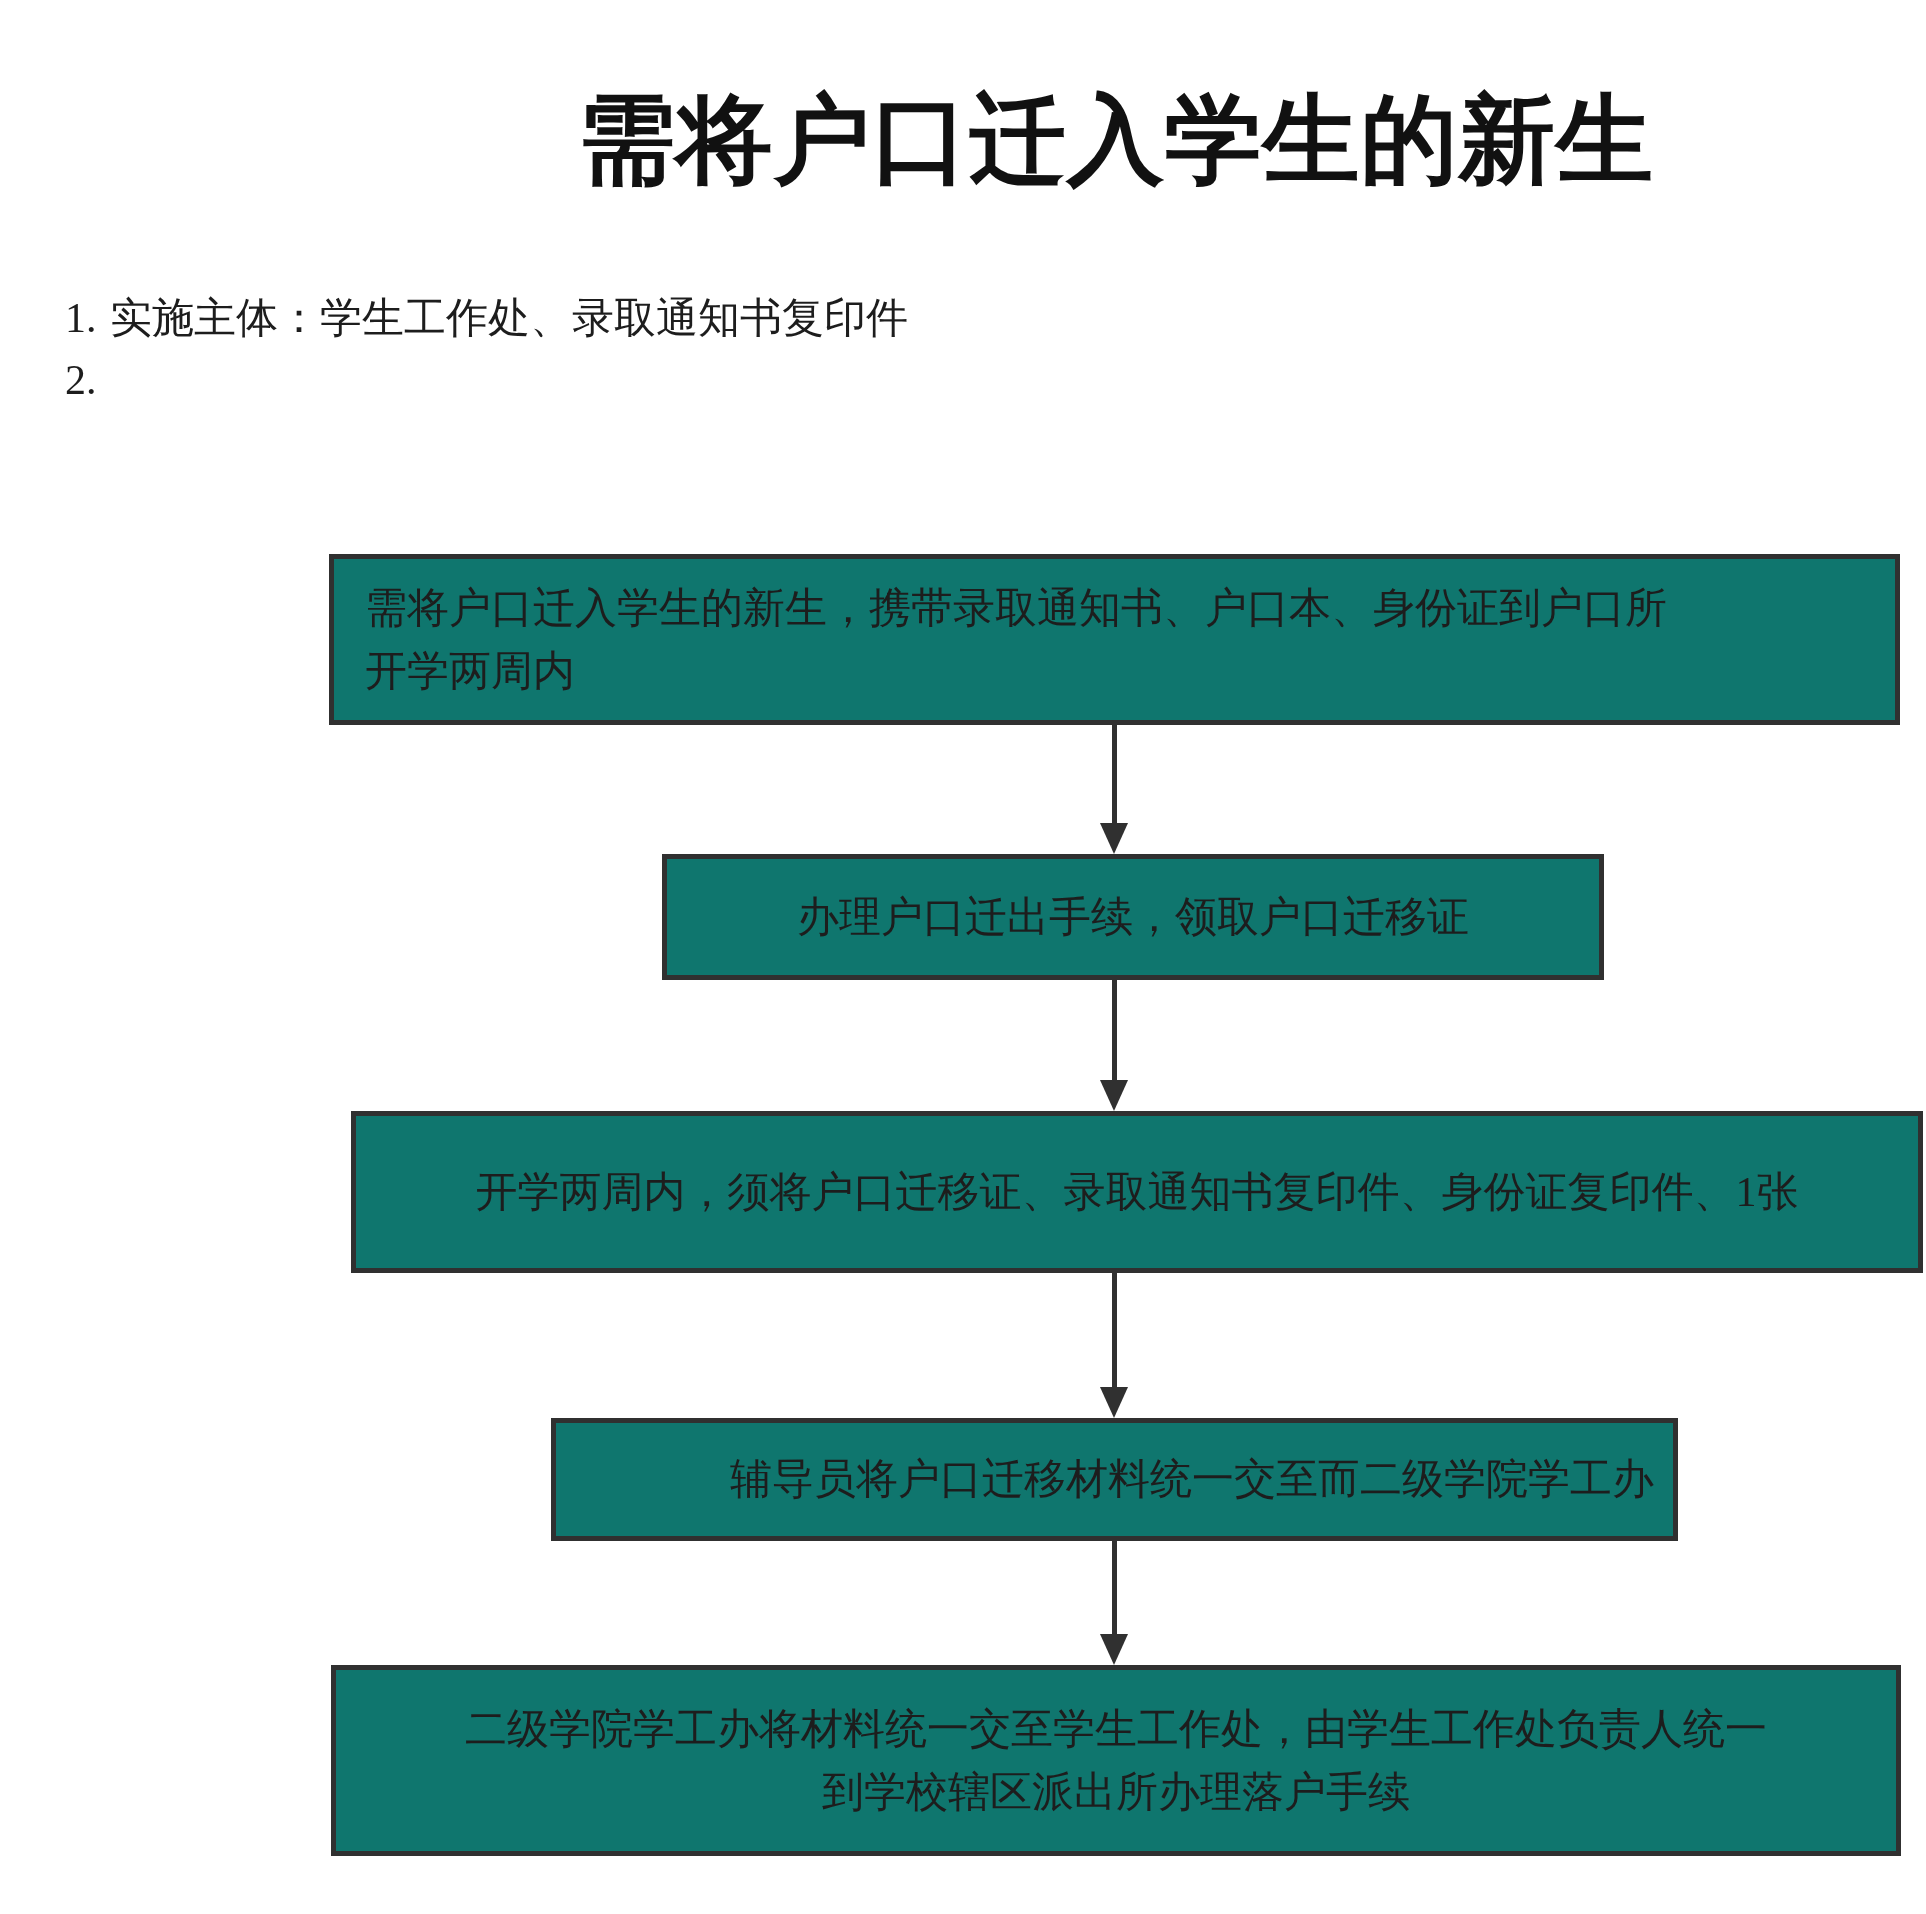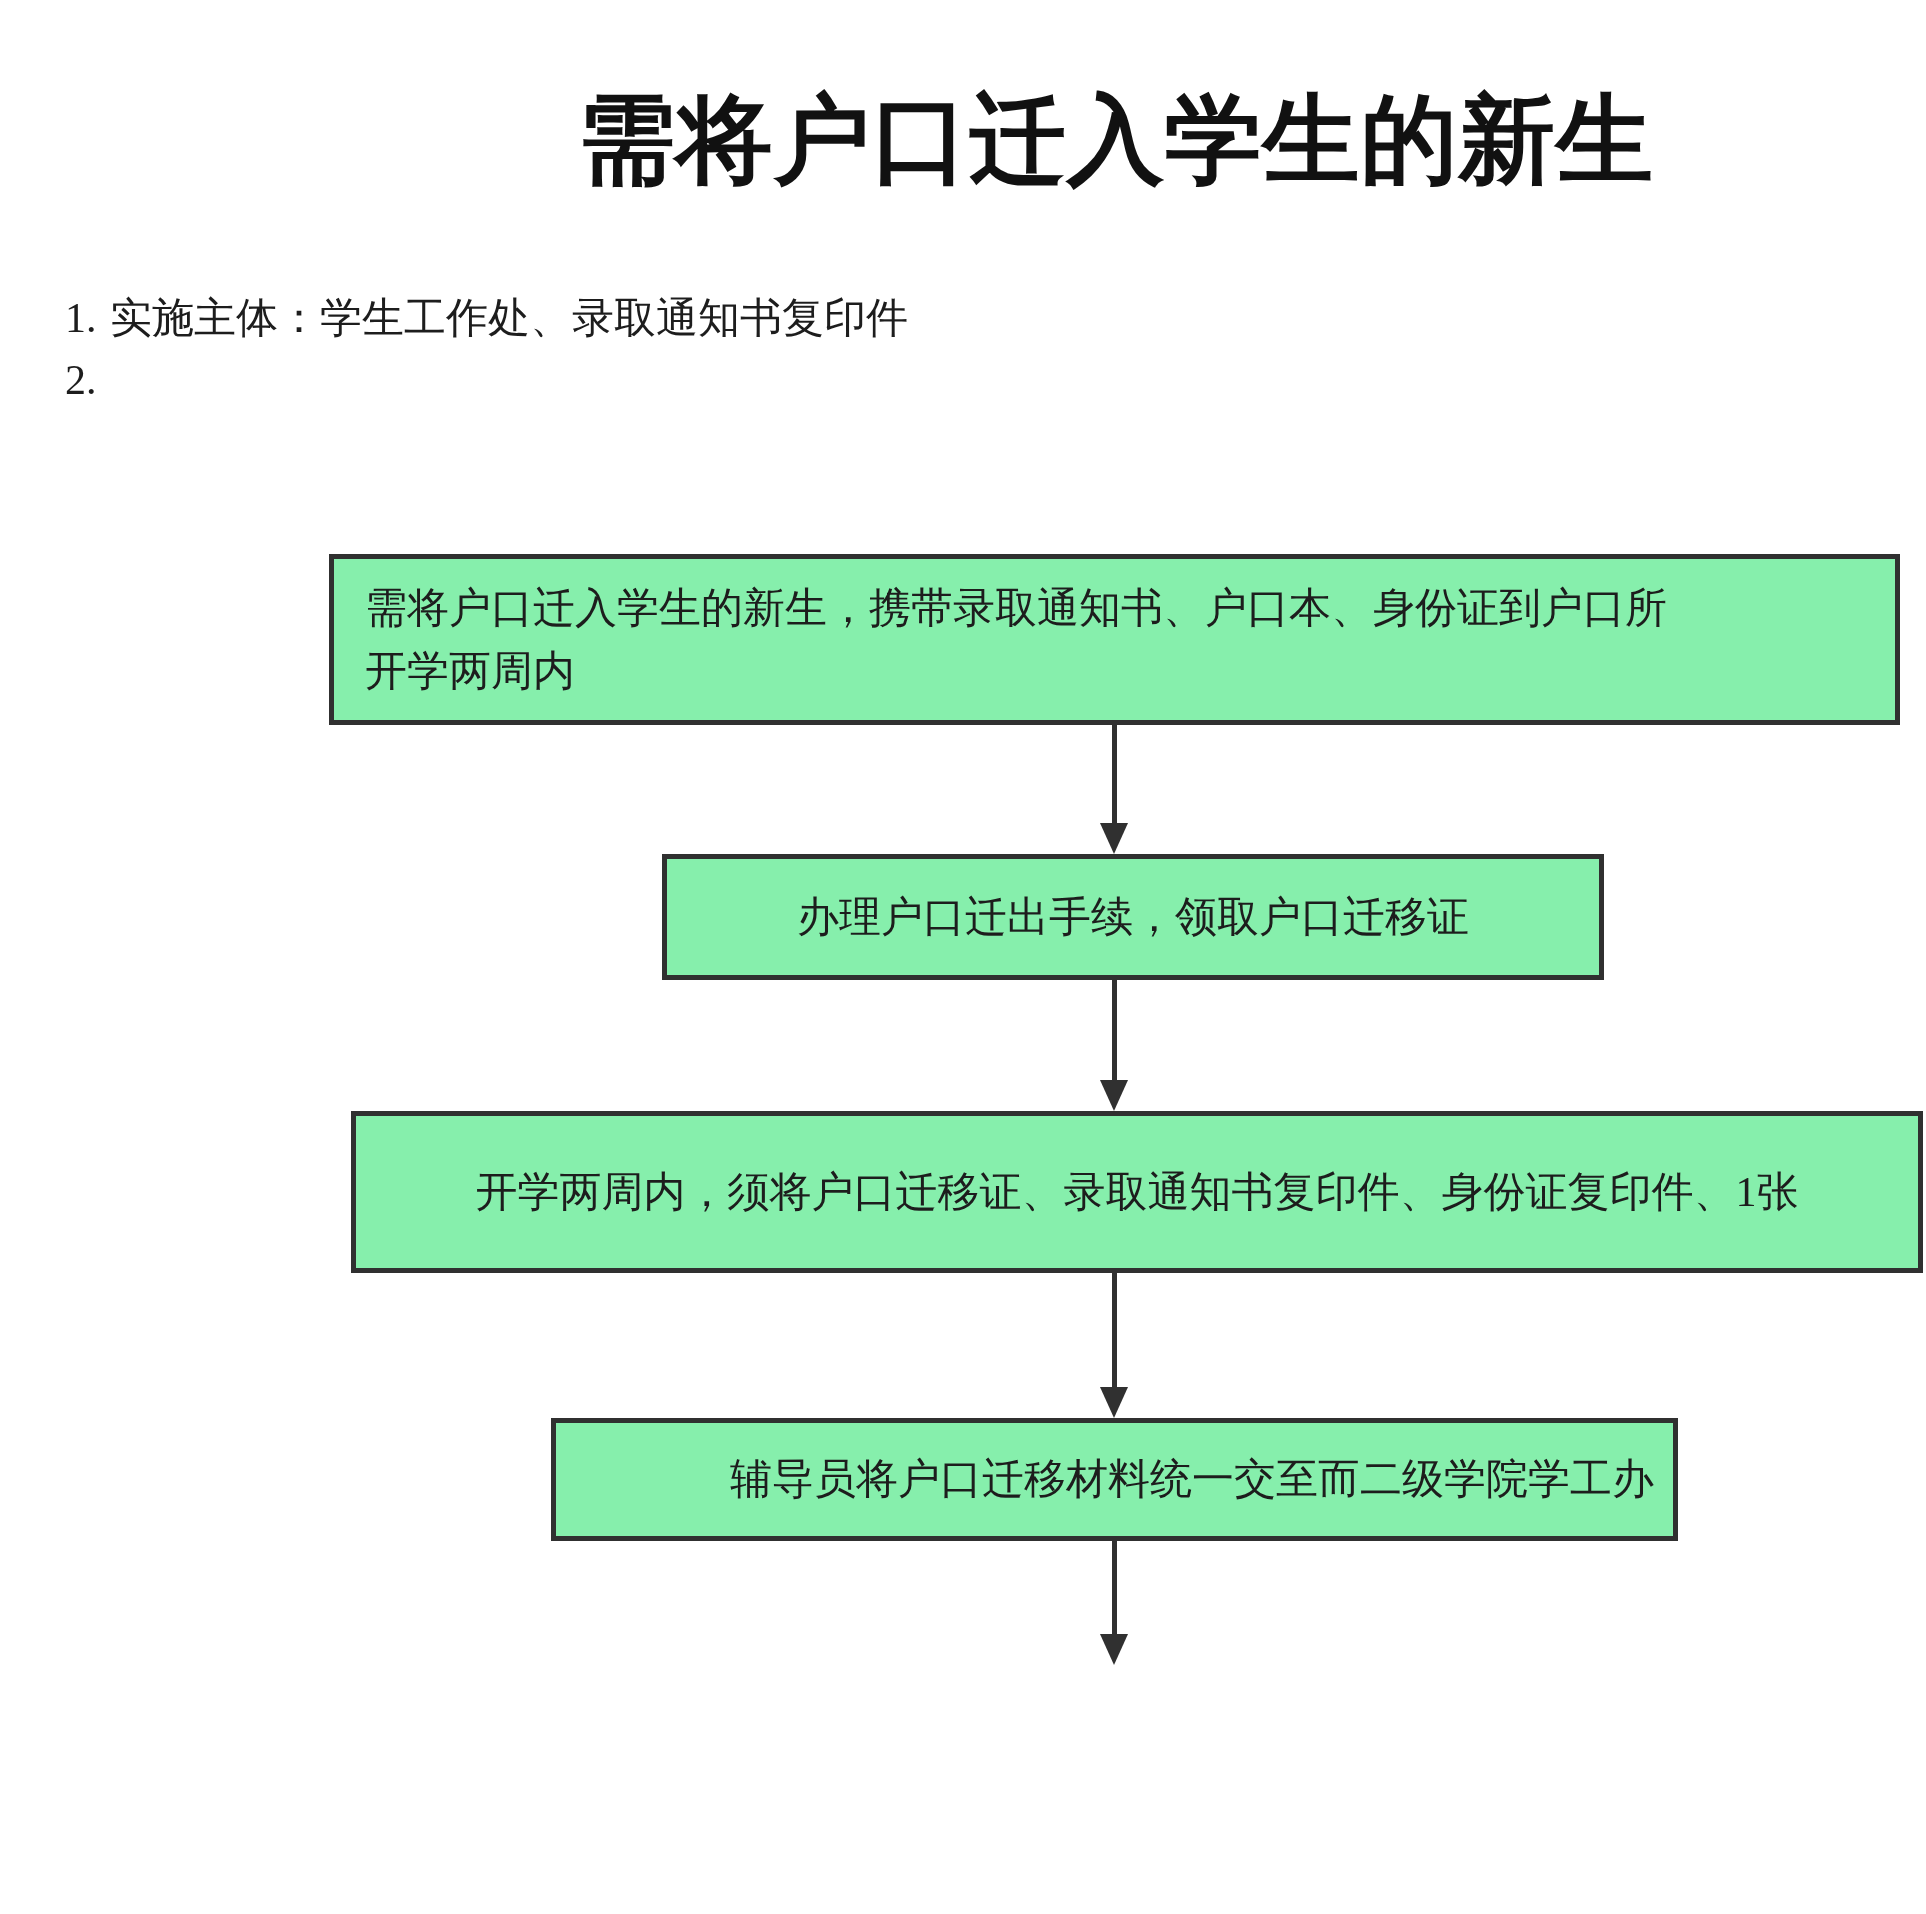--- a/index.html
+++ b/index.html
@@ -39,21 +39,21 @@
     display: flex;
     white-space: nowrap;
   }
   .note-num {
     margin-right: 13.5px;
   }
   .flow-box {
     position: absolute;
     box-sizing: border-box;
     border: 5px solid #303030;
-    background: #86efac;
+    background: #0f766e;
     display: flex;
     flex-direction: column;
     justify-content: center;
     font-size: 42px;
     line-height: 63px;
   }
   .box-line { white-space: nowrap; }
   .align-left   { align-items: flex-start; padding: 0 19px 0 31px; text-align: left; }
   .align-center { align-items: center;     padding: 0 19px;        text-align: center; }
   .box1 { left: 329px;  top: 554px; width: 1571px; height: 171px; }
@@ -133,15 +133,19 @@
 
   <div class="flow-box box4 align-center">
     <div class="box-line">辅导员将户口迁移材料统一交至而二级学院学工办</div>
   </div>
 
   <div class="flow-arrow arrow4">
     <div class="arrow-shaft"></div>
     <div class="arrow-head"></div>
   </div>
 
+  <div class="flow-box box5 align-center">
+    <div class="box-line">二级学院学工办将材料统一交至学生工作处，由学生工作处负责人统一</div>
+    <div class="box-line">到学校辖区派出所办理落户手续</div>
+  </div>
 
 </div>
 
 
 </body></html>

